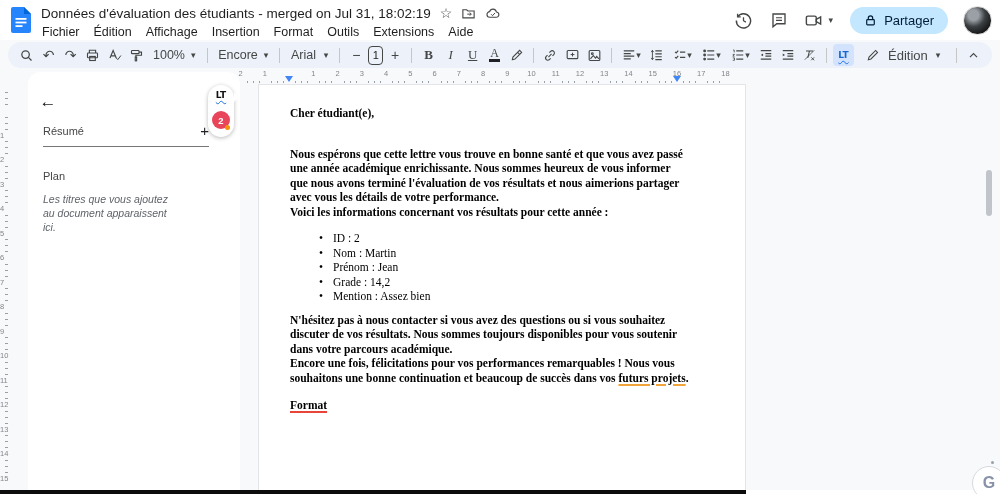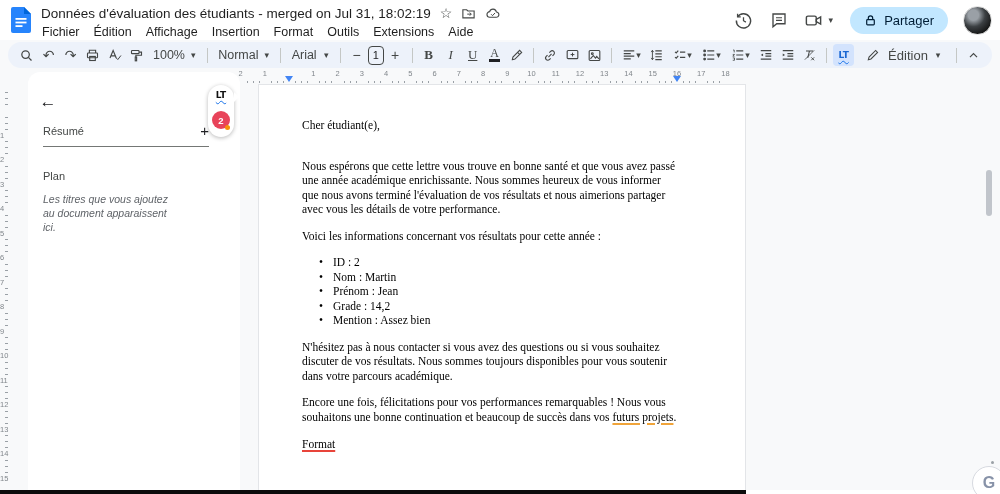--- a/index.html
+++ b/index.html
@@ -56,23 +56,23 @@
   .plan-hint{position:absolute;left:15px;top:120px;width:135px;font-size:10.5px;font-style:italic;color:#5f6368;line-height:14px;}
   
   .lt-widget{position:absolute;left:208px;top:17px;width:26px;height:52px;background:#fff;border-radius:13px;box-shadow:0 1px 4px rgba(0,0,0,.28);}
   .lt-widget .arrow{position:absolute;right:-5px;top:7px;width:0;height:0;border-top:5px solid transparent;border-bottom:5px solid transparent;border-left:5px solid #fff;}
   .lt-widget .lt-label{position:absolute;left:0;top:5px;width:26px;text-align:center;font-size:9px;font-weight:800;color:#111;text-decoration:underline wavy #1a73e8 1px;text-underline-offset:2px;font-family:"DejaVu Sans",sans-serif;}
   .lt-badge{position:absolute;left:4px;top:26px;width:18px;height:18px;border-radius:50%;background:#e8445a;color:#fff;font-size:9.5px;font-weight:bold;display:flex;align-items:center;justify-content:center;}
   .lt-dot{position:absolute;left:17px;top:40px;width:5px;height:5px;border-radius:50%;background:#f7900a;}
   
   .page{position:absolute;left:258px;top:16px;width:488px;height:406px;background:#fff;border:1px solid #e3e5e8;border-bottom:none;box-sizing:border-box;}
   .doc-content{position:absolute;left:31px;top:21px;width:400px;font-family:"Liberation Serif","DejaVu Serif",serif;font-size:11.5px;line-height:14.5px;color:#000;}
-  .doc-content p{margin:12px;}
+  .doc-content p{margin:0;font-weight:bold;}
   .salutation{margin-bottom:26px !important;}
-  ul.blt{margin:3px 0 9px;padding:0;list-style:none;}
+  ul.blt{margin:12px 0 9px;padding:0;list-style:none;}
   ul.blt li{position:relative;padding-left:43px;}
   ul.blt li::before{content:"\2022";position:absolute;left:29px;}
   .signoff{margin-top:28px !important;}
   .signature{margin-top:13px !important;}
   .warn-ul{text-decoration:underline solid #f0a43a 1.5px;text-underline-offset:2px;}
   .err-ul{text-decoration:underline solid #e8443a 1.5px;text-underline-offset:2px;}
   
   .scroll-thumb{position:absolute;left:986px;top:102px;width:6px;height:46px;border-radius:3px;background:#c1c5cb;}
   .grammarly{position:absolute;left:972px;top:398px;width:34px;height:34px;border-radius:50%;background:#fff;border:1px solid #d7dae0;box-sizing:border-box;display:flex;align-items:center;justify-content:center;font-size:16px;font-weight:bold;color:#8792a8;}
   .grammarly-dot{position:absolute;left:991px;top:393px;width:3px;height:3px;background:#9aa0a6;border-radius:50%;}
@@ -183,21 +183,21 @@
           <path d="M16 6.5h4v5h-9v3"></path>
           <rect x="10" y="14.5" width="2.2" height="6"></rect>
         </svg>
     </span>
     <span class="tb-select">
       <span>100%</span>
       <span class="caret">▾</span>
     </span>
     <span class="sep"></span>
     <span class="tb-select" style="width:72px;justify-content:space-between;">
-      <span>Normal</span>
+      <span>Encore</span>
       <span class="caret">▾</span>
     </span>
     <span class="sep"></span>
     <span class="tb-select" style="width:58px;justify-content:space-between;">
       <span>Arial</span>
       <span class="caret">▾</span>
     </span>
     <span class="sep"></span>
     <span class="tb-btn tb-glyph">−</span>
     <span class="size-box">1</span>

